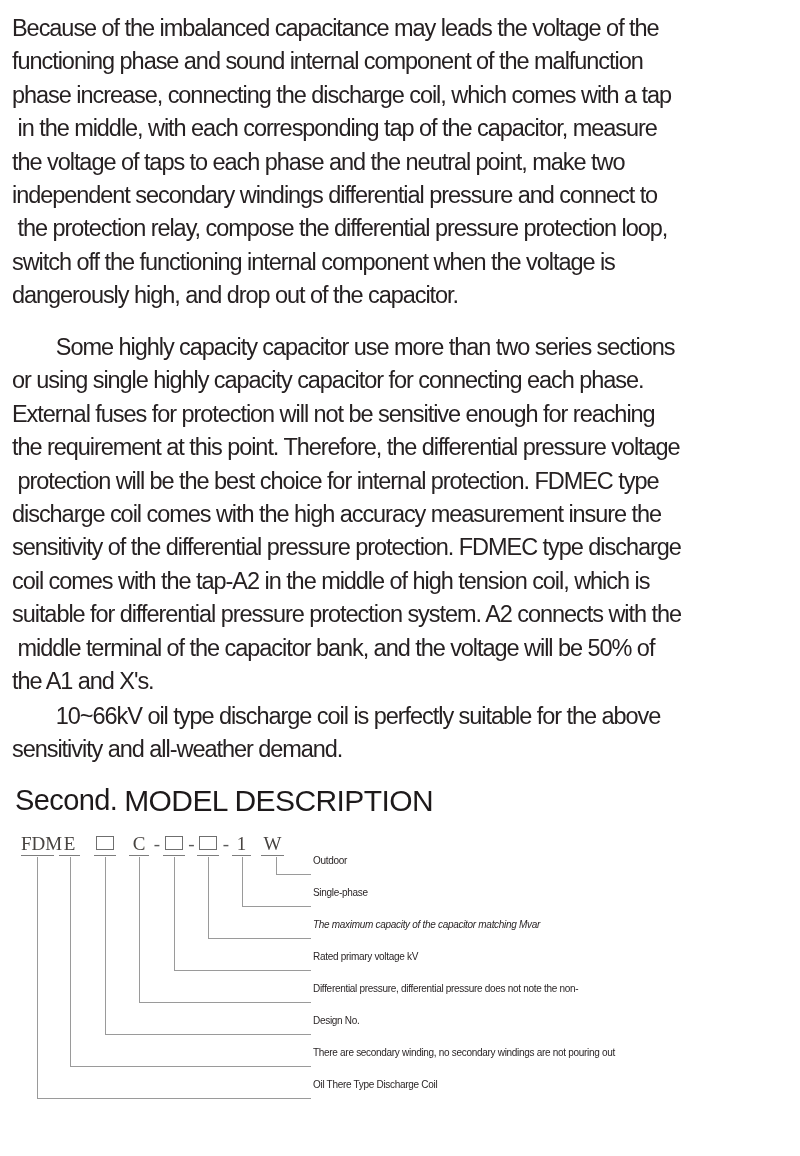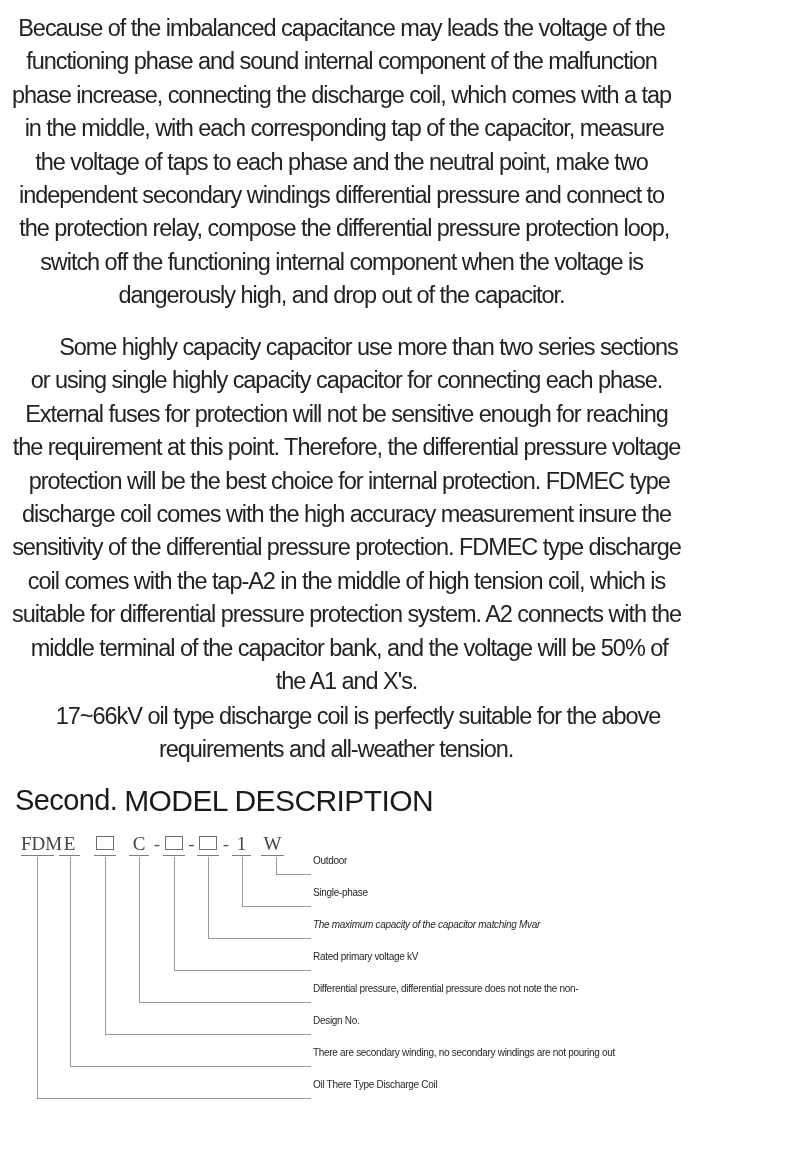--- a/index.html
+++ b/index.html
@@ -4,21 +4,21 @@
 <style>
   html,body{margin:0;padding:0;background:#fff;}
   .page{
     position:relative;width:800px;height:1156px;background:#ffffff;
     font-family:"Liberation Sans",sans-serif;color:#262122;overflow:hidden;
   }
   
   .para{position:absolute;left:12px;white-space:pre;}
   .tline{
     font-size:23.5px;line-height:33.4px;letter-spacing:-1.05px;
-    color:#262122;white-space:pre;text-align:center;
+    color:#262122;white-space:pre;
   }
   
   .heading{position:absolute;left:15px;top:784px;display:flex;align-items:flex-start;gap:7px;}
   .heading .prefix{font-size:29px;letter-spacing:-0.6px;color:#1d191a;}
   .heading .title{font-size:30px;letter-spacing:-0.6px;color:#1d191a;}
   
   .token{
     position:absolute;top:835px;height:20px;text-align:center;
     font-family:"Liberation Serif",serif;font-size:19px;line-height:18px;color:#474340;
     border-bottom:1.5px solid #7d7d7d;
@@ -37,21 +37,21 @@
     color:#2b2627;white-space:pre;
   }
 </style>
 </head>
 <body>
 
 <div class="page">
 
   <div class="para" style="top:12px"><div class="tline">Because of the imbalanced capacitance may leads the voltage of the</div><div class="tline">functioning phase and sound internal component of the malfunction</div><div class="tline">phase increase, connecting the discharge coil, which comes with a tap</div><div class="tline"> in the middle, with each corresponding tap of the capacitor, measure</div><div class="tline">the voltage of taps to each phase and the neutral point, make two</div><div class="tline">independent secondary windings differential pressure and connect to</div><div class="tline"> the protection relay, compose the differential pressure protection loop,</div><div class="tline">switch off the functioning internal component when the voltage is</div><div class="tline">dangerously high, and drop out of the capacitor.</div></div>
   <div class="para" style="top:331px"><div class="tline">        Some highly capacity capacitor use more than two series sections</div><div class="tline">or using single highly capacity capacitor for connecting each phase.</div><div class="tline">External fuses for protection will not be sensitive enough for reaching</div><div class="tline">the requirement at this point. Therefore, the differential pressure voltage</div><div class="tline"> protection will be the best choice for internal protection. FDMEC type</div><div class="tline">discharge coil comes with the high accuracy measurement insure the</div><div class="tline">sensitivity of the differential pressure protection. FDMEC type discharge</div><div class="tline">coil comes with the tap-A2 in the middle of high tension coil, which is</div><div class="tline">suitable for differential pressure protection system. A2 connects with the</div><div class="tline"> middle terminal of the capacitor bank, and the voltage will be 50% of</div><div class="tline">the A1 and X's.</div></div>
-  <div class="para" style="top:700px"><div class="tline">        17~66kV oil type discharge coil is perfectly suitable for the above</div><div class="tline">requirements and all-weather tension.</div></div>
+  <div class="para" style="top:700px"><div class="tline">        10~66kV oil type discharge coil is perfectly suitable for the above</div><div class="tline">sensitivity and all-weather demand.</div></div>
 
   <div class="heading">
     <span class="prefix">Second.</span>
     <span class="title">MODEL DESCRIPTION</span>
   </div>
 
   <div id="code-row">
       <div class="token" style="left: 21px; width: 33px;">FDM</div>
       <div class="token" style="left: 59px; width: 21px;">E</div>
       <div class="token" style="left: 94px; width: 22px;"><span class="boxglyph"></span></div>

